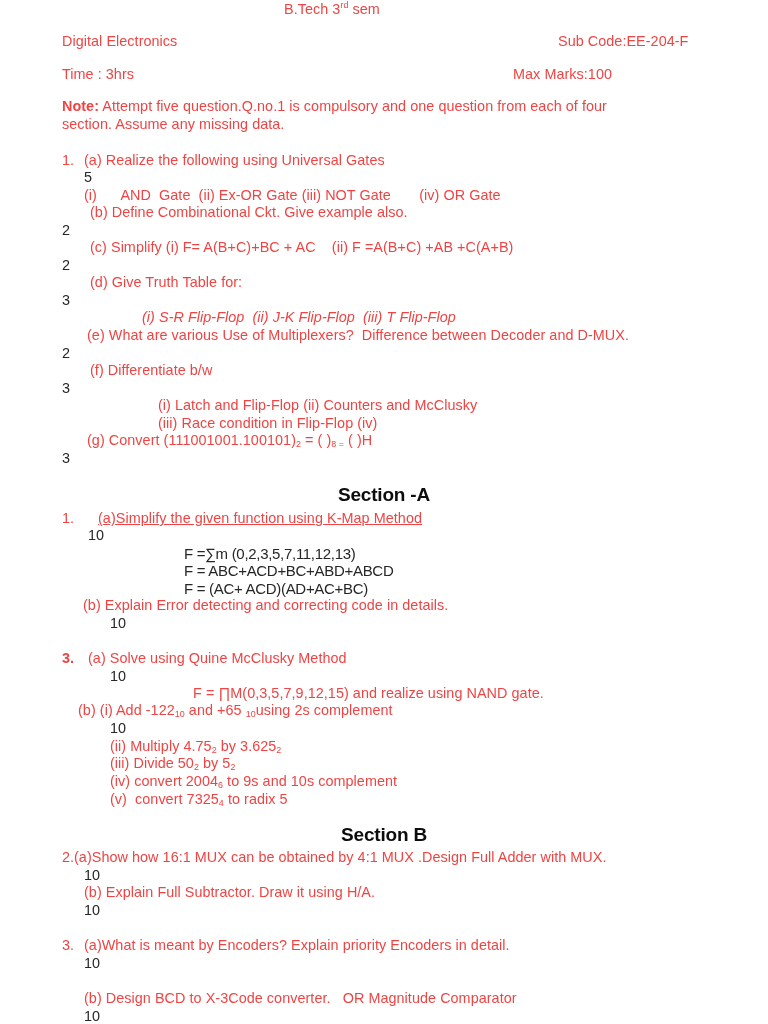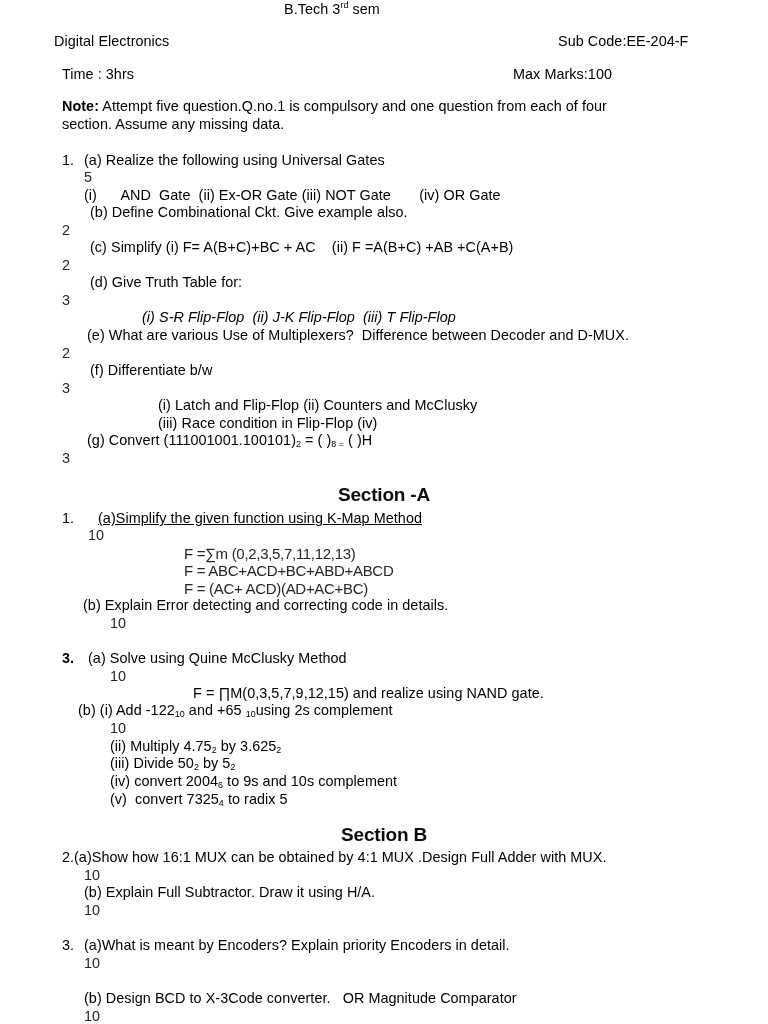--- a/index.html
+++ b/index.html
@@ -21,21 +21,21 @@
     position: relative;
     width: 768px;
     height: 1024px;
   }
   
   .ln {
     position: absolute;
     white-space: pre;
     font-size: 14.4px;
     line-height: 17px;
-    color: #000000;
+    color: #ef4444;
     letter-spacing: 0.05px;
   }
   .bold { font-weight: bold; }
   .mark {
     position: absolute;
     white-space: pre;
     font-size: 14.4px;
     line-height: 17px;
     color: #262626;
   }
@@ -69,21 +69,21 @@
     line-height: 0;
   }
 </style>
 </head>
 <body>
 
 <div class="page">
 
   <div class="ln" style="left:284px; top:1px;"><span>B.Tech 3</span><sup>rd</sup><span> sem</span></div>
 
-  <div class="ln" style="left:54px; top:33px;">Digital Electronics</div>
+  <div class="ln" style="left:62px; top:33px;">Digital Electronics</div>
   <div class="ln" style="left:558px; top:33px;">Sub Code:EE-204-F</div>
 
   <div class="ln" style="left:62px; top:66px;">Time : 3hrs</div>
   <div class="ln" style="left:513px; top:66px;">Max Marks:100</div>
 
   <div class="ln" style="left:62px; top:98px;"><span class="bold">Note:</span><span> Attempt five question.Q.no.1 is compulsory and one question from each of four</span></div>
   <div class="ln" style="left:62px; top:116px;">section. Assume any missing data.</div>
 
   <div class="ln" style="left:62px; top:152px;">1.</div>
   <div class="ln" style="left:84px; top:152px;">(a) Realize the following using Universal Gates</div>

